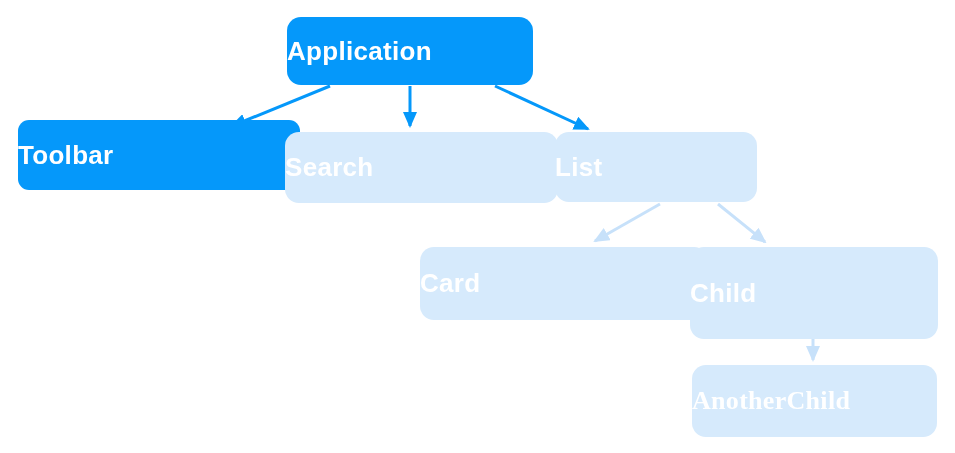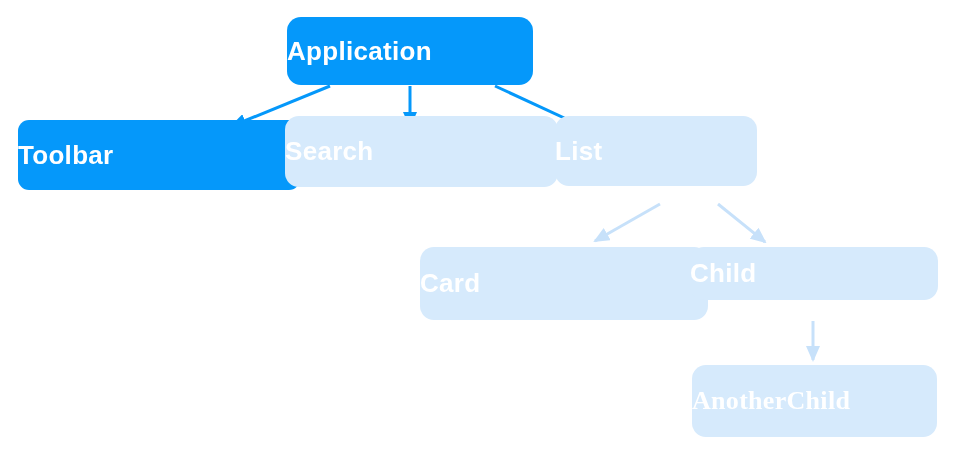--- a/index.html
+++ b/index.html
@@ -70,28 +70,28 @@
       <line x1="718" y1="204" x2="765" y2="242" class="edge faded" marker-end="url(#arrow-faded)"></line>
       <line x1="813" y1="321" x2="813" y2="360" class="edge faded" marker-end="url(#arrow-faded)"></line>
     </svg>
 
 <div class="node active" style="left: 287px; top: 17px; width: 246px; height: 68px;">
       <span class="label">Application</span>
     </div>
     <div class="node active" style="left: 18px; top: 120px; width: 282px; height: 70px; border-radius: 11px;">
       <span class="label">Toolbar</span>
     </div>
-    <div class="node faded" style="left: 285px; top: 116px; width: 273px; height: 71px;">
+    <div class="node faded" style="left: 285px; top: 132px; width: 273px; height: 71px;">
       <span class="label">Search</span>
     </div>
-    <div class="node faded" style="left: 555px; top: 116px; width: 202px; height: 70px;">
+    <div class="node faded" style="left: 555px; top: 132px; width: 202px; height: 70px;">
       <span class="label">List</span>
     </div>
     <div class="node faded" style="left: 420px; top: 247px; width: 288px; height: 73px;">
       <span class="label">Card</span>
     </div>
-    <div class="node faded" style="left: 690px; top: 247px; width: 248px; height: 53px;">
+    <div class="node faded" style="left: 690px; top: 247px; width: 248px; height: 92px;">
       <span class="label">Child</span>
     </div>
     <div class="node faded" style="left: 692px; top: 365px; width: 245px; height: 72px; font-family: Liberation Serif, serif;">
       <span class="label">AnotherChild</span>
     </div>
   </div>
 
 </body></html>

